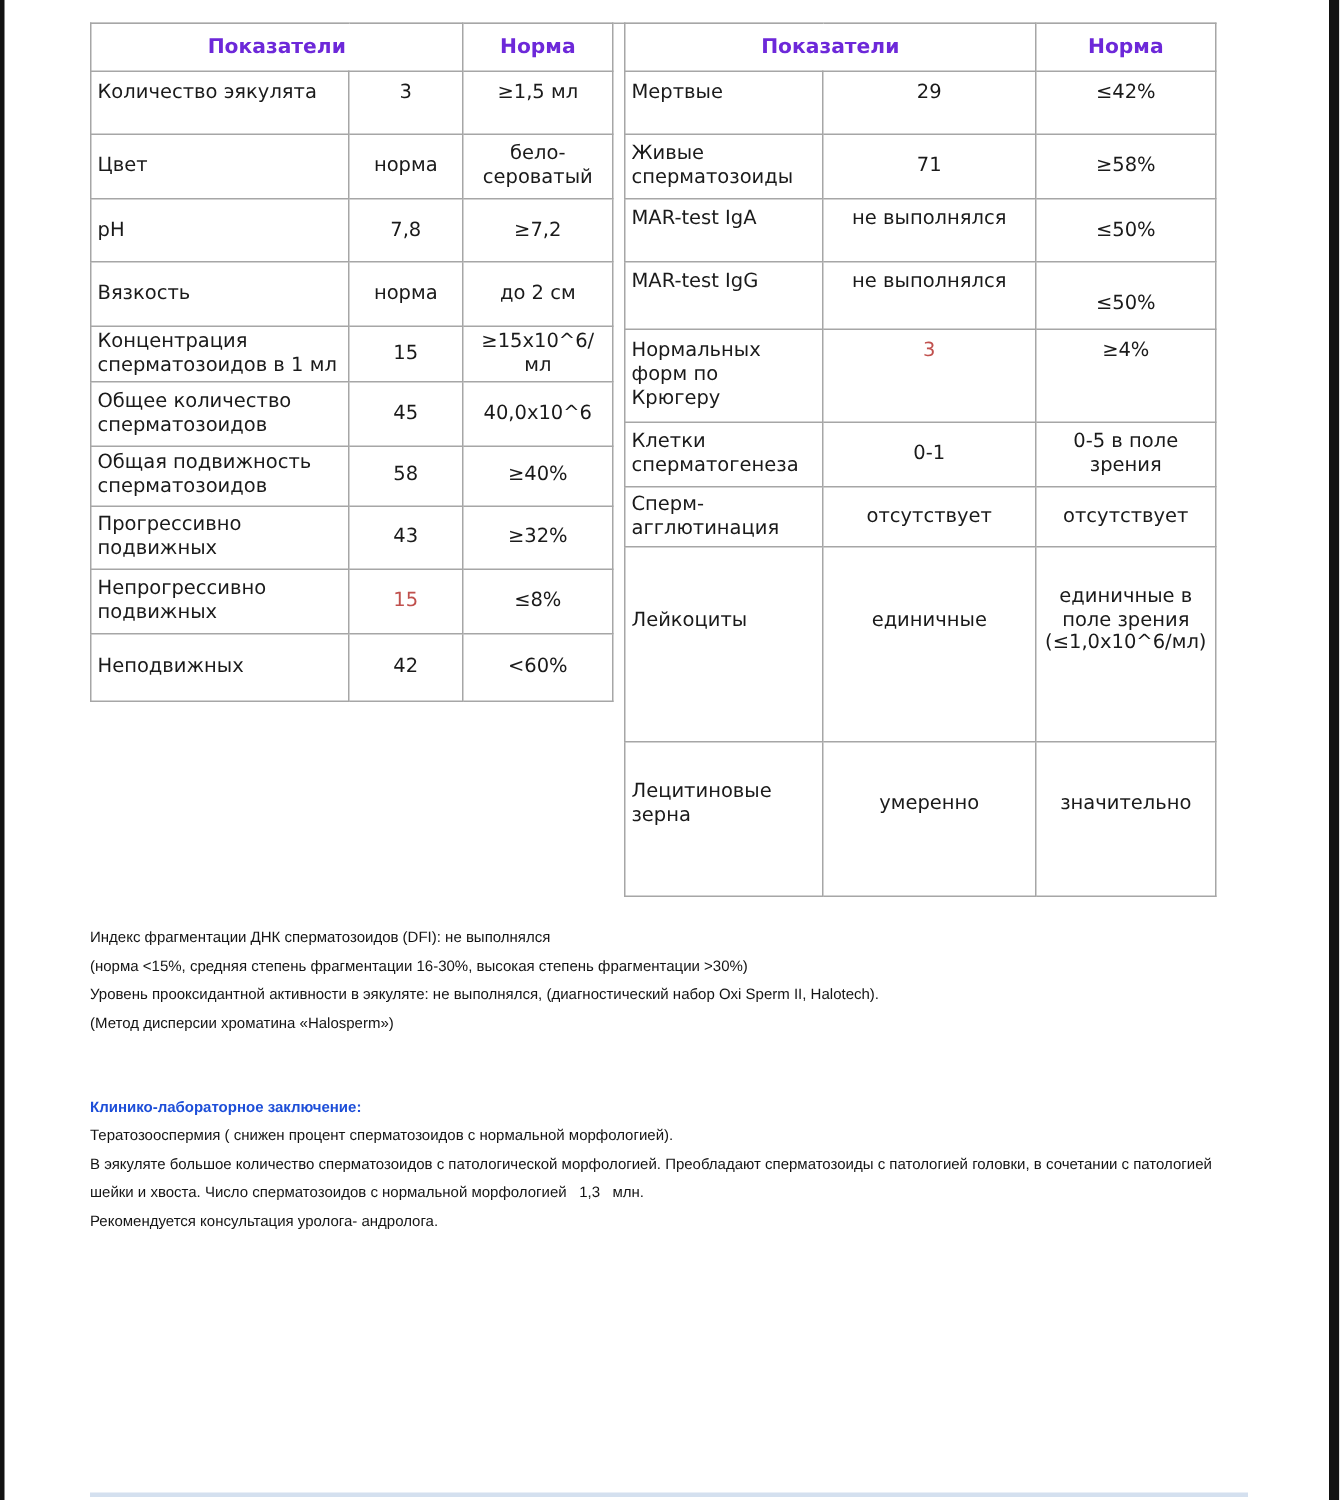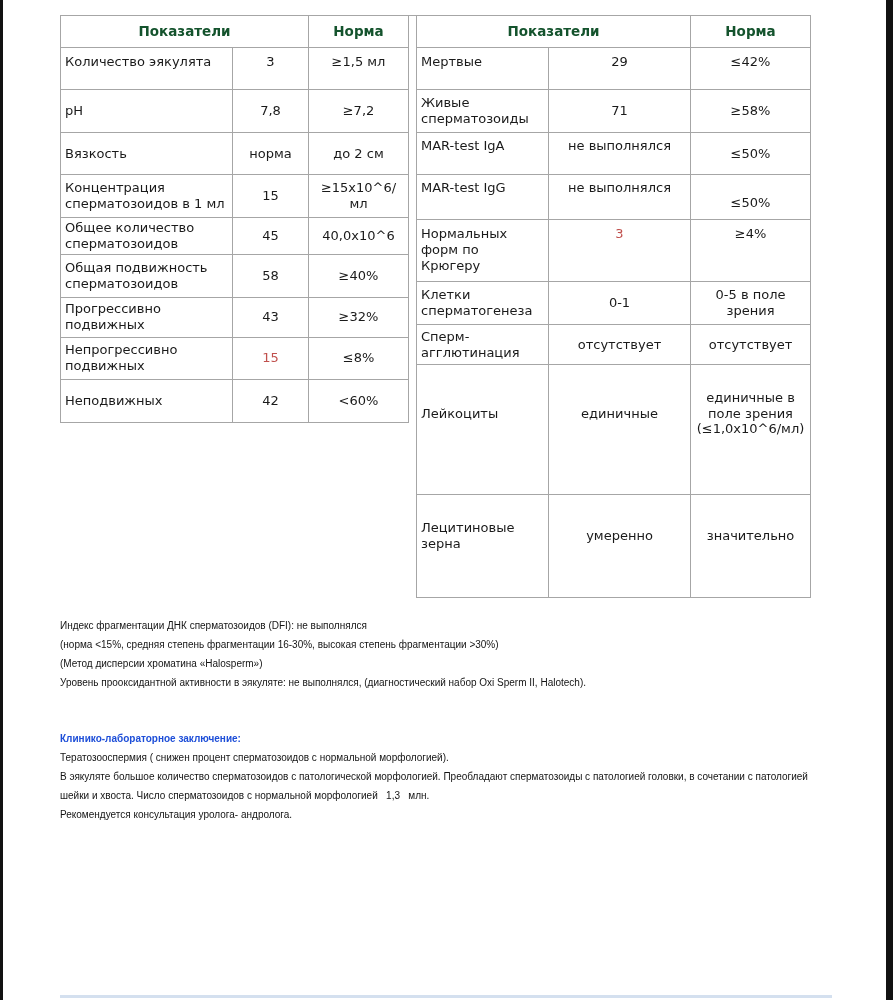--- a/index.html
+++ b/index.html
@@ -35,21 +35,21 @@
     padding: 2px 4px;
     vertical-align: middle;
     white-space: pre-line;
     overflow: hidden;
   }
   table.report th {
     font-weight: bold;
     font-size: 13.5px;
     text-align: center;
     height: 27px;
-    color: #14532d;
+    color: #6d28d9;
   }
   td.cell-label { text-align: left; padding-left: 7px; }
   td.cell-value, td.cell-norm { text-align: center; }
 
   
   #tbl-left tbody tr:nth-child(1)  { height: 42px; }
   #tbl-left tbody tr:nth-child(2)  { height: 43px; }
   #tbl-left tbody tr:nth-child(3)  { height: 42px; }
   #tbl-left tbody tr:nth-child(4)  { height: 43px; }
   #tbl-left tbody tr:nth-child(5)  { height: 34px; }
@@ -120,20 +120,26 @@
         <th>Норма</th>
       </tr>
     </thead>
     <tbody id="tbody-left">
         <tr>
           <td class="cell-label">Количество эякулята</td>
           <td class="cell-value">3</td>
           <td class="cell-norm">≥1,5 мл</td>
         </tr>
         <tr>
+          <td class="cell-label">Цвет</td>
+          <td class="cell-value">норма</td>
+          <td class="cell-norm">бело-
+сероватый</td>
+        </tr>
+        <tr>
           <td class="cell-label">pH</td>
           <td class="cell-value">7,8</td>
           <td class="cell-norm">≥7,2</td>
         </tr>
         <tr>
           <td class="cell-label">Вязкость</td>
           <td class="cell-value">норма</td>
           <td class="cell-norm">до 2 см</td>
         </tr>
         <tr>
@@ -240,22 +246,22 @@
 зерна</td>
           <td class="cell-value">умеренно</td>
           <td class="cell-norm">значительно</td>
         </tr>
       </tbody>
   </table>
 
   <div class="textblock" id="notes">
     <p>Индекс фрагментации ДНК сперматозоидов (DFI): не выполнялся</p>
     <p>(норма &lt;15%, средняя степень фрагментации 16-30%, высокая степень фрагментации &gt;30%)</p>
+    <p>Уровень прооксидантной активности в эякуляте: не выполнялся, (диагностический набор Oxi Sperm II, Halotech).</p>
     <p>(Метод дисперсии хроматина «Halosperm»)</p>
-    <p>Уровень прооксидантной активности в эякуляте: не выполнялся, (диагностический набор Oxi Sperm II, Halotech).</p>
   </div>
 
   <div class="textblock" id="conclusion">
     <p class="title">Клинико-лабораторное заключение:</p>
     <p>Тератозооспермия ( снижен процент сперматозоидов с нормальной морфологией).</p>
     <p>В эякуляте большое количество сперматозоидов с патологической морфологией. Преобладают сперматозоиды с патологией головки, в сочетании с патологией шейки и хвоста. Число сперматозоидов с нормальной морфологией   1,3   млн.</p>
     <p>Рекомендуется консультация уролога- андролога.</p>
   </div>
 
   <div class="bottom-line"></div>

